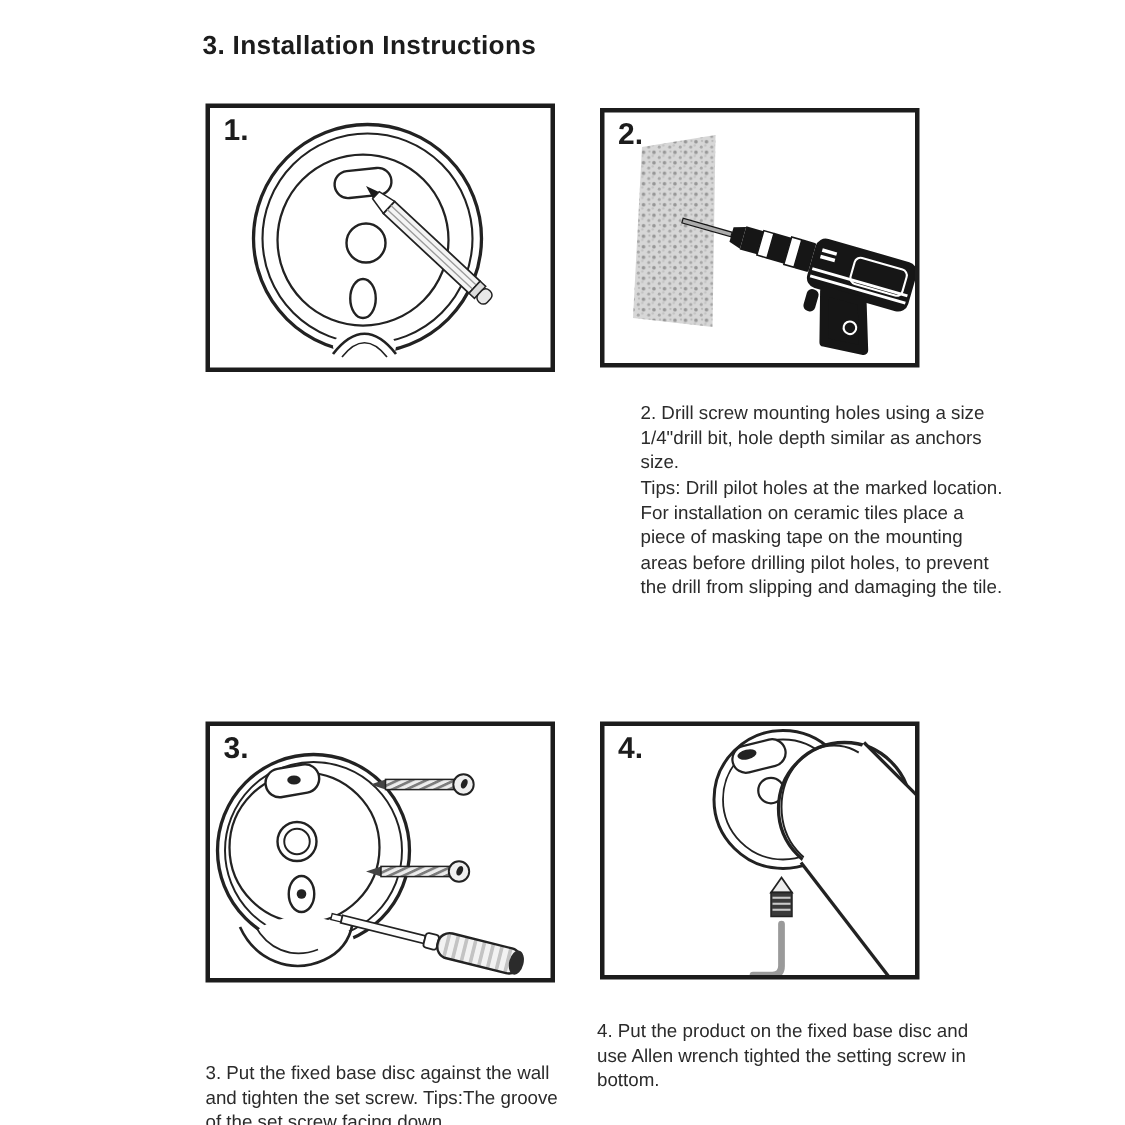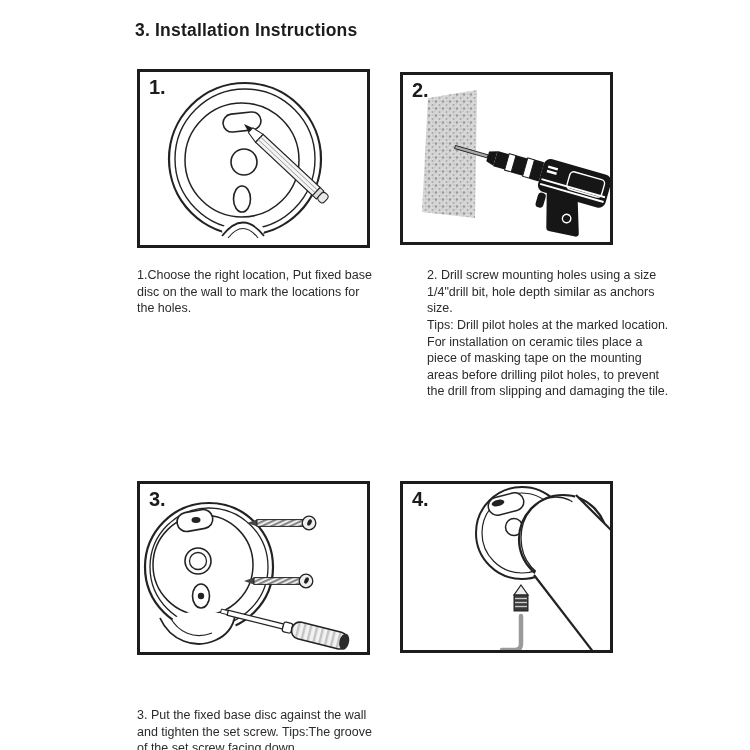--- a/index.html
+++ b/index.html
@@ -157,28 +157,28 @@
         <polygon points="118,101 125,111 111,111" fill="#ededed" stroke="#222" stroke-width="1.2"></polygon>
         <rect x="111" y="111" width="14" height="16" fill="#3a3a3a" stroke="#222" stroke-width="1"></rect>
         <line x1="112" y1="114.5" x2="124" y2="114.5" stroke="#c9c9c9" stroke-width="1.4"></line>
         <line x1="112" y1="118.5" x2="124" y2="118.5" stroke="#c9c9c9" stroke-width="1.4"></line>
         <line x1="112" y1="122.5" x2="124" y2="122.5" stroke="#c9c9c9" stroke-width="1.4"></line>
       </g>
       <path d="M 118 132 L 118 160 Q 118 166 112 166 L 99 166" fill="none" stroke="#9a9a9a" stroke-width="4.5" stroke-linecap="round"></path>
     </svg>
   </div>
 
-  <div class="caption" id="cap1">1.Choose the right location, Put fixed base
-disc on the wall to mark the locations for
-the holes.</div>
   <div class="caption" id="cap2">2. Drill screw mounting holes using a size
 1/4"drill bit, hole depth similar as anchors
 size.
 Tips: Drill pilot holes at the marked location.
 For installation on ceramic tiles place a
 piece of masking tape on the mounting
 areas before drilling pilot holes, to prevent
 the drill from slipping and damaging the tile.</div>
   <div class="caption" id="cap3">3. Put the fixed base disc against the wall
 and tighten the set screw. Tips:The groove
 of the set screw facing down.</div>
+  <div class="caption" id="cap4">4. Put the product on the fixed base disc and
+use Allen wrench tighted the setting screw in
+bottom.</div>
 
 </div>
 
 </body></html>

